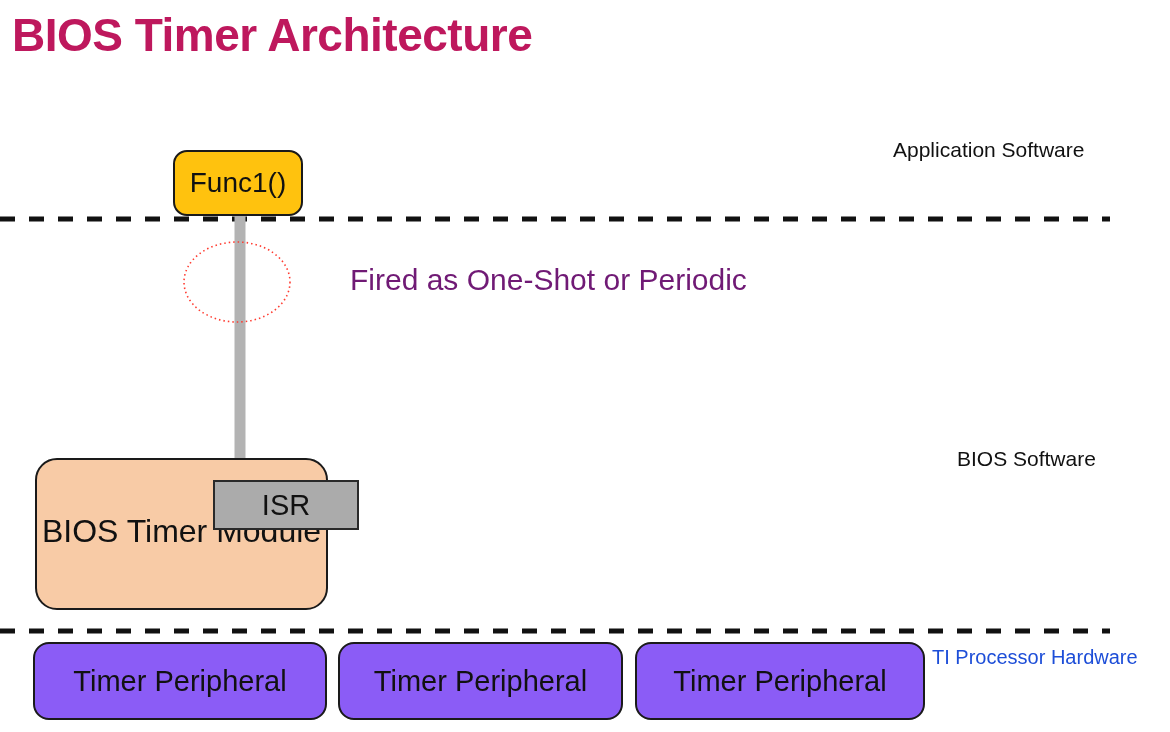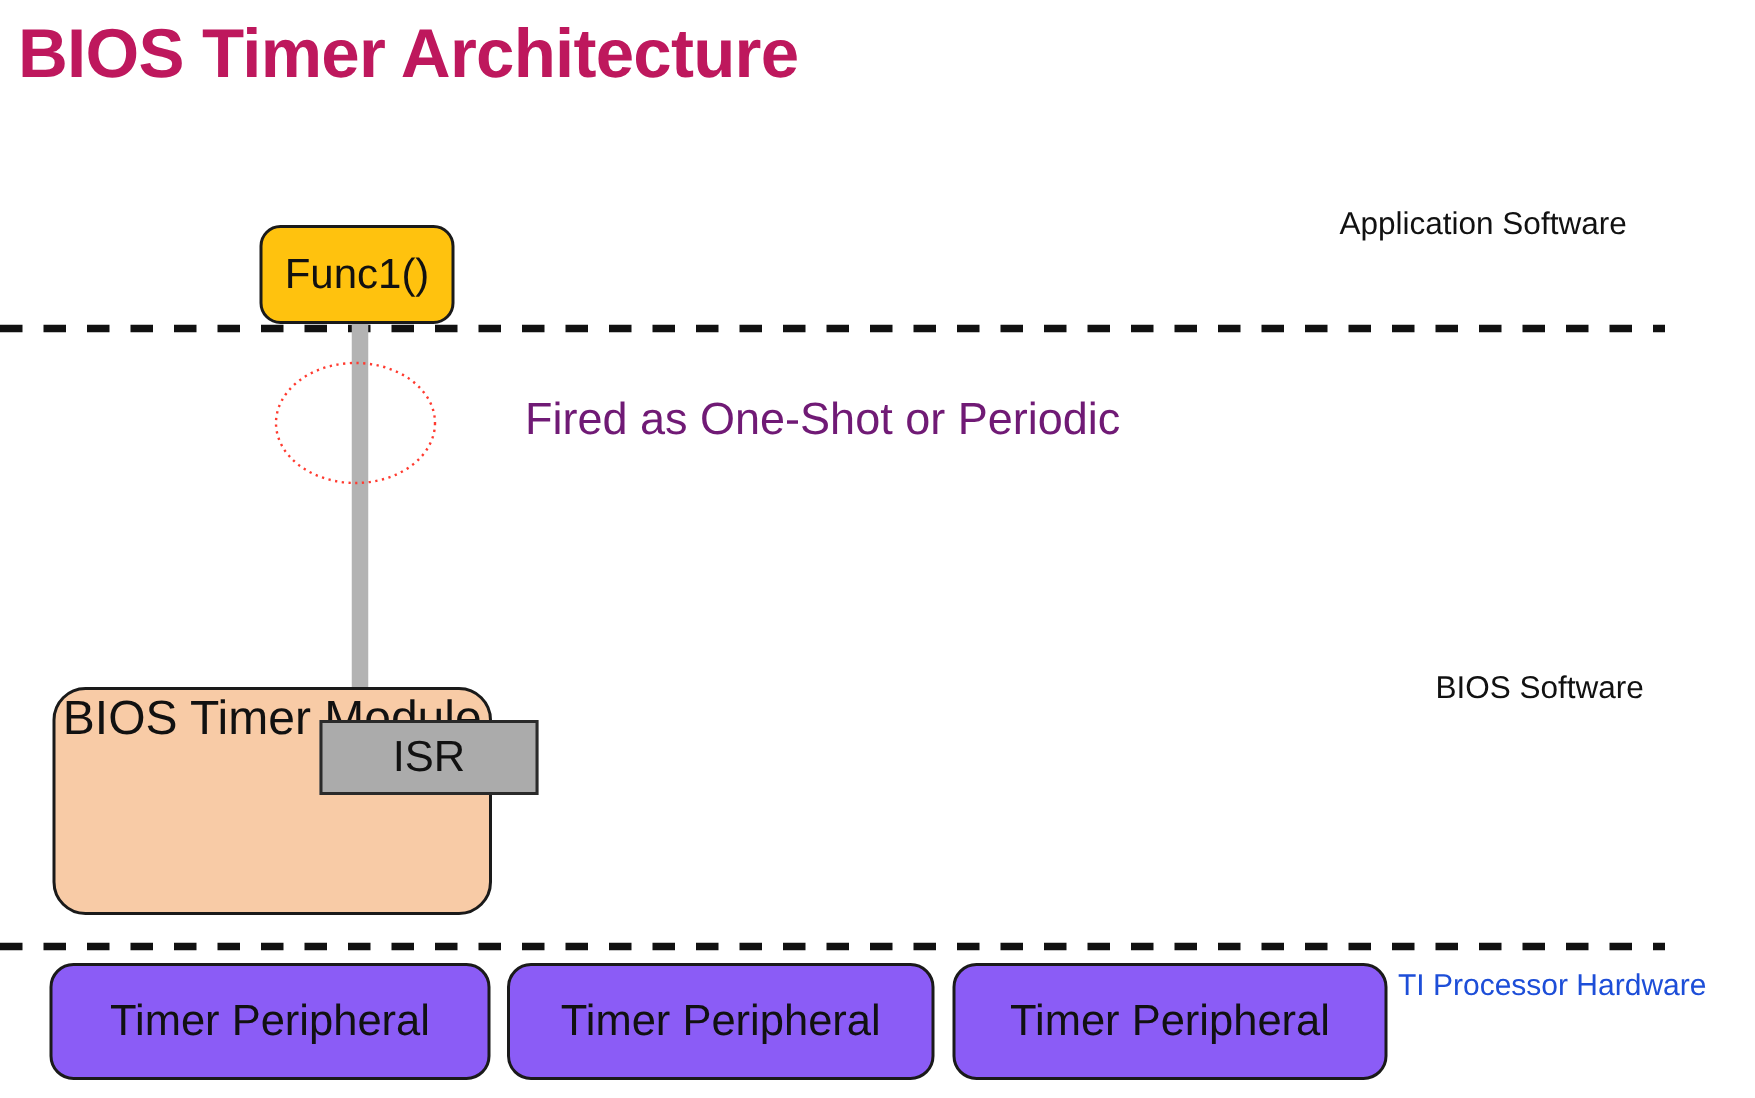--- a/index.html
+++ b/index.html
@@ -29,21 +29,21 @@
   }
   .func1{
     left:173px;top:102px;width:130px;height:66px;
     background:#ffc20e;border:2px solid #1a1a1a;border-radius:14px;
     font-size:28px;
     margin-top:48px;
   }
   .module{
     left:35px;top:458px;width:293px;height:152px;
     background:#f8cba6;border:2px solid #1a1a1a;border-radius:22px;
-    align-items:flex-start;justify-content:center;
+    align-items:center;justify-content:center;
     font-size:32px;padding-bottom:6px;
   }
   .isr{
     left:173px;top:480px;width:146px;height:50px;
     background:#ababab;border:2px solid #2a2a2a;border-radius:0;
     font-size:29px;
     margin-left:40px;
   }
   .peripheral{
     top:642px;height:78px;

